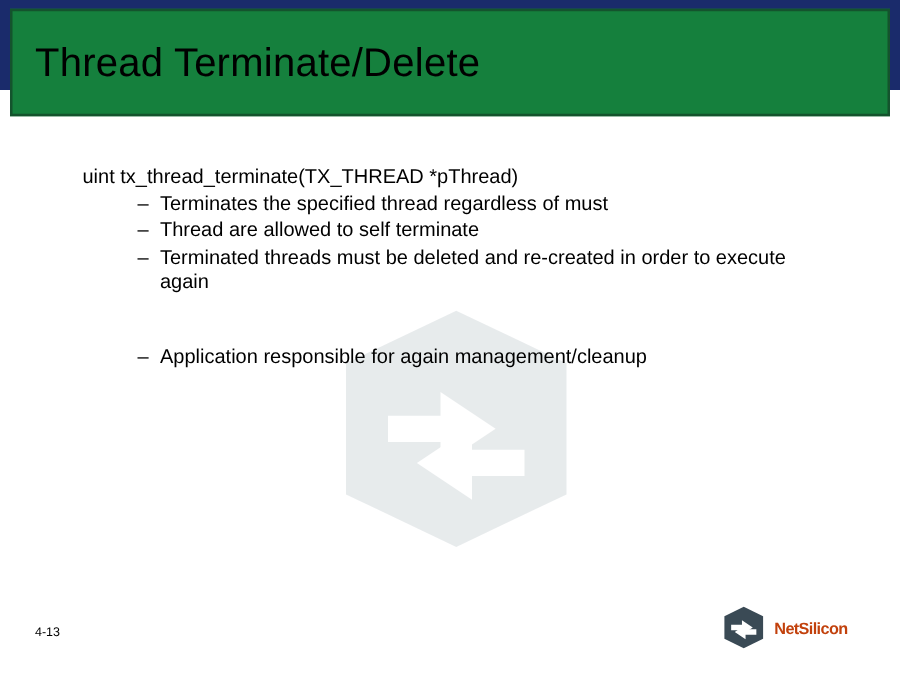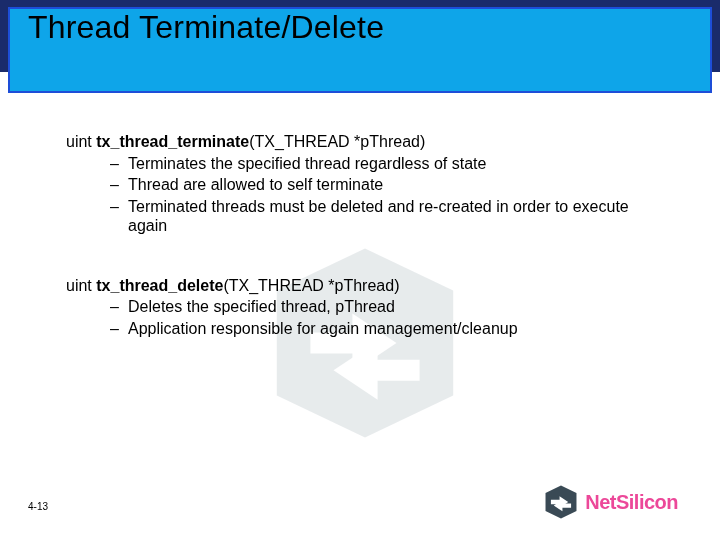--- a/index.html
+++ b/index.html
@@ -1,31 +1,31 @@
 <!DOCTYPE html>
 <html><head>
 <meta charset="utf-8">
 <style>
   * { box-sizing: border-box; margin: 0; padding: 0; }
   html, body { width: 720px; height: 540px; font-family: Arial, Helvetica, sans-serif; background: #fff; }
   .slide { width: 720px; height: 540px; position: relative; background: #fff; }
   .topband { position: absolute; top: 0; left: 0; width: 720px; height: 72px; background: #1a2b6b; }
-  .titlebox { position: absolute; left: 8px; top: 7px; width: 704px; height: 86px; background: #0ea5e9; border: 2px solid #1d4ed8; display: flex; }
+  .titlebox { position: absolute; left: 8px; top: 7px; width: 704px; height: 86px; background: #15803d; border: 2px solid #14532d; display: flex; align-items: center; }
   .titlebox h1 { font-size: 32px; font-weight: 400; color: #000; padding-left: 18px; letter-spacing: 0.2px; }
   .watermark { position: absolute; left: 260px; top: 238px; width: 210px; height: 210px; opacity: 0.14; }
   .content { position: absolute; left: 66px; top: 132px; width: 606px; color: #000; font-size: 16px; line-height: 1.22; }
   .section { margin-bottom: 40px; }
   .sig-line { margin-bottom: 2px; }
-  .fn { font-weight: 700; }
+  .fn { font-weight: 400; }
   ul.bullets { list-style: none; padding-left: 44px; }
   ul.bullets li { position: relative; padding-left: 18px; margin-bottom: 2px; }
   ul.bullets li::before { content: "–"; position: absolute; left: 0; top: 0; }
   .pagenum { position: absolute; left: 28px; bottom: 28px; font-size: 10px; color: #000; }
   .logo { position: absolute; right: 42px; bottom: 20px; display: flex; align-items: center; gap: 6px; }
-  .logo-text { font-size: 20px; font-weight: 700; color: #ec4899; letter-spacing: -0.5px; }
+  .logo-text { font-size: 13px; font-weight: 700; color: #c2410c; letter-spacing: -0.5px; }
 </style>
 </head>
 <body>
 
 <div class="slide">
   <div class="topband"></div>
   <div class="titlebox">
     <h1>Thread Terminate/Delete</h1>
   </div>
 
@@ -38,32 +38,28 @@
       <path d="M76 40 L56 40 L56 31 L35 45 L56 59 L56 50 L76 50 Z" transform="translate(0,18)"></path>
     </g>
   </svg>
 
   <div class="content">
     <div class="section">
       <div class="sig-line">
         <span>uint </span><span class="fn">tx_thread_terminate</span><span>(TX_THREAD *pThread)</span>
       </div>
       <ul class="bullets">
-        <li>Terminates the specified thread regardless of state</li>
+        <li>Terminates the specified thread regardless of must</li>
         <li>Thread are allowed to self terminate</li>
         <li>Terminated threads must be deleted and re-created in order to execute again</li>
       </ul>
     </div>
 
     <div class="section">
-      <div class="sig-line">
-        <span>uint </span><span class="fn">tx_thread_delete</span><span>(TX_THREAD *pThread)</span>
-      </div>
       <ul class="bullets">
-        <li>Deletes the specified thread, pThread</li>
         <li>Application responsible for again management/cleanup</li>
       </ul>
     </div>
   </div>
 
   <div class="pagenum">4-13</div>
 
   <div class="logo">
     <svg width="36" height="36" viewBox="0 0 100 100">
       <g fill="#3a4a55">

